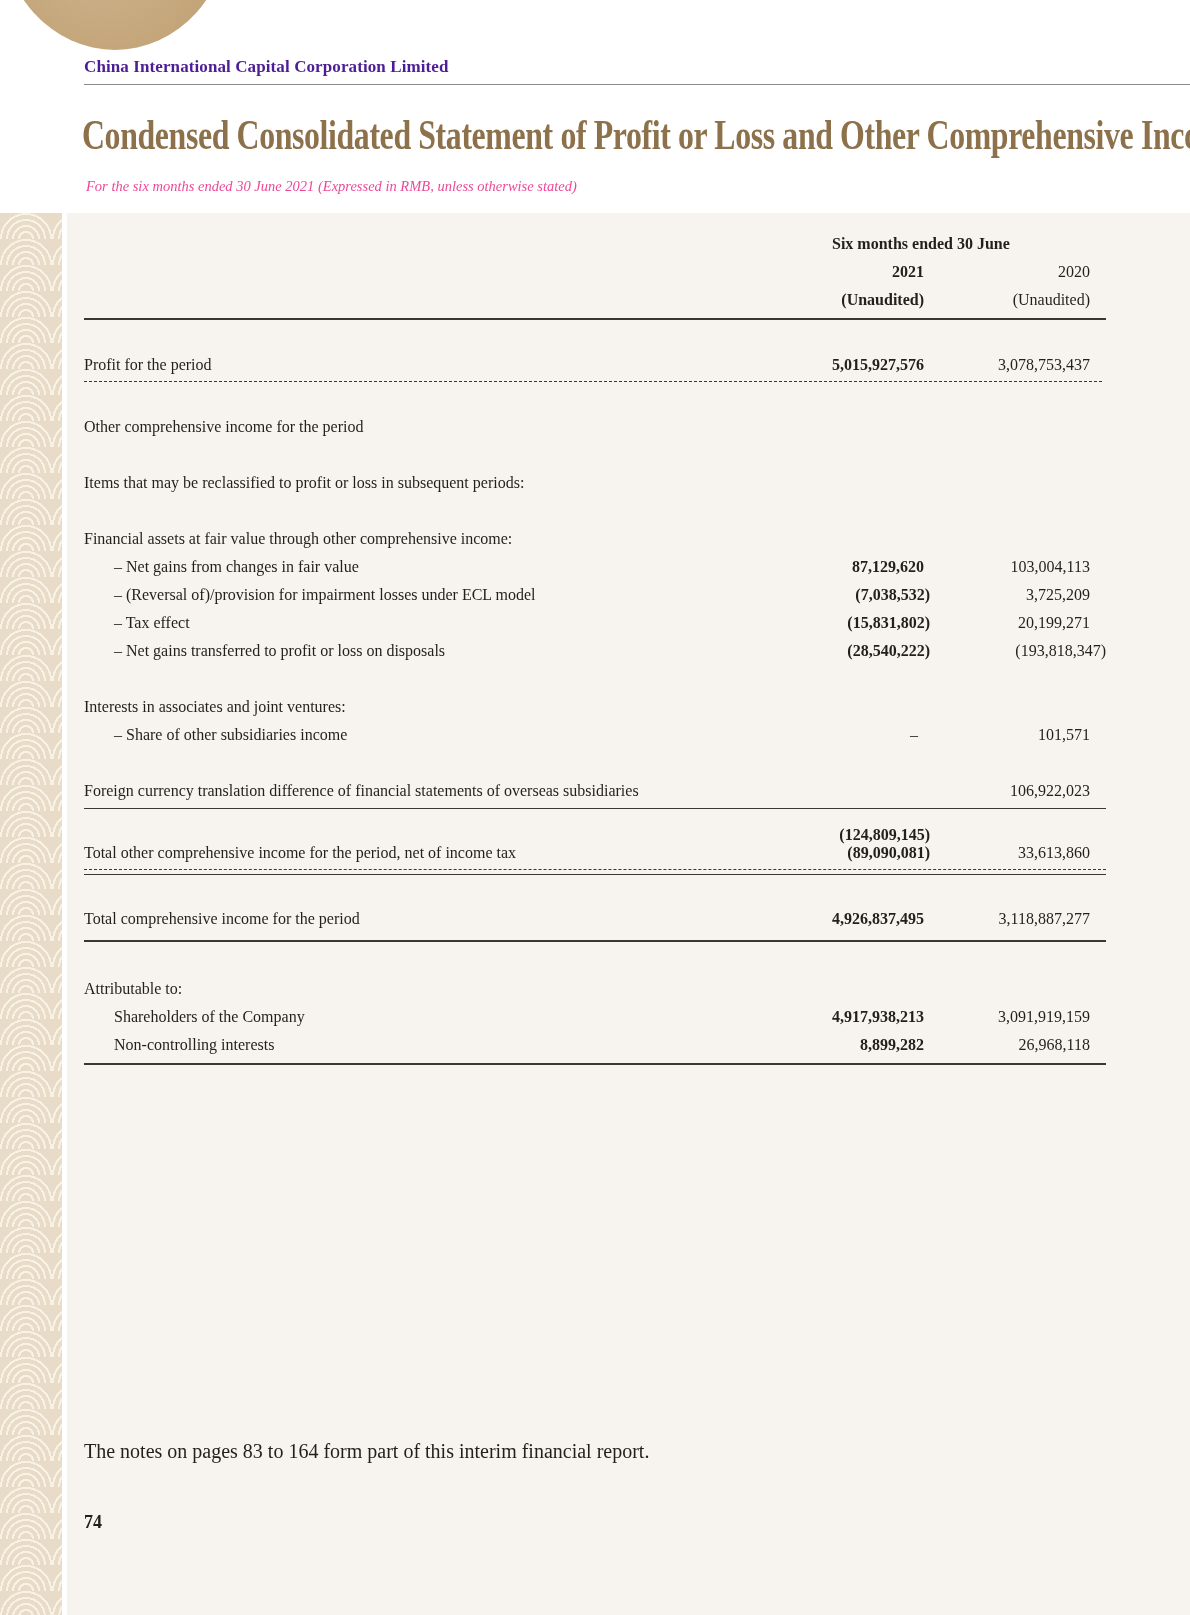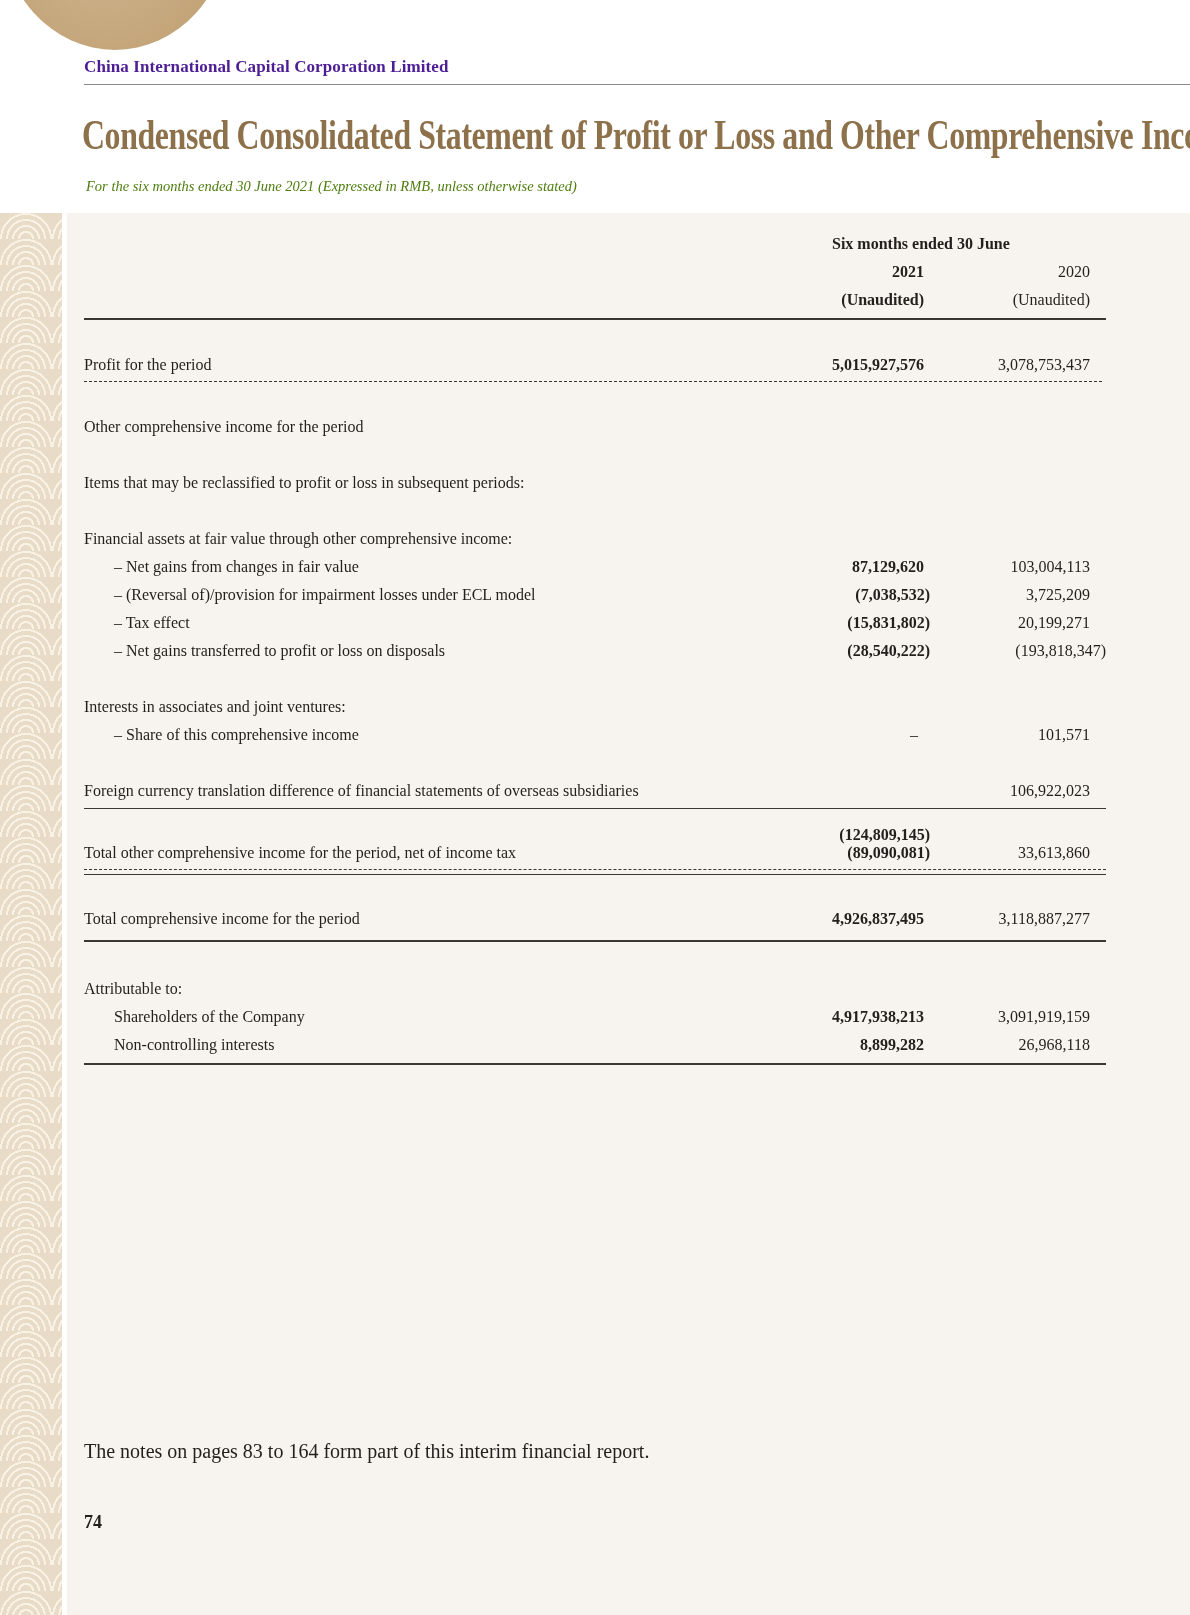--- a/index.html
+++ b/index.html
@@ -23,21 +23,21 @@
     border-top: 1px solid #8a8a8a;
   }
   .title {
     position: absolute; left: 82px; top: 110px;
     font-size: 43px; color: #8d714b; font-weight: bold;
     transform: scaleX(0.74); transform-origin: left top;
     white-space: nowrap; letter-spacing: -0.5px;
   }
   .subtitle {
     position: absolute; left: 86px; top: 178px;
-    font-size: 14.5px; font-style: italic; color: #4d7c0f;
+    font-size: 14.5px; font-style: italic; color: #ec4899;
   }
   .pattern {
     position: absolute; left: 0; top: 213px; width: 62px; height: 1402px;
     background-color: #e8dcc8;
     background-image:
       radial-gradient(circle at 50% 100%, transparent 0 6px, rgba(255,250,240,0.7) 6px 8px, transparent 8px 12px, rgba(255,250,240,0.7) 12px 14px, transparent 14px 18px, rgba(255,250,240,0.7) 18px 20px, transparent 20px 24px, rgba(255,250,240,0.7) 24px 26px, transparent 26px);
     background-size: 52px 26px;
   }
   .panel {
     position: absolute; left: 67px; top: 213px; width: 1123px; height: 1402px;
@@ -96,21 +96,21 @@
 
 <div class="abs lbl ind" style="top:614px;">– Tax effect</div>
 <div class="abs num c21p" style="top:614px;">(15,831,802)</div>
 <div class="abs num c20" style="top:614px;">20,199,271</div>
 
 <div class="abs lbl ind" style="top:642px;">– Net gains transferred to profit or loss on disposals</div>
 <div class="abs num c21p" style="top:642px;">(28,540,222)</div>
 <div class="abs num c20p" style="top:642px;">(193,818,347)</div>
 
 <div class="abs lbl" style="top:698px;">Interests in associates and joint ventures:</div>
-<div class="abs lbl ind" style="top:726px;">– Share of this comprehensive income</div>
+<div class="abs lbl ind" style="top:726px;">– Share of other subsidiaries income</div>
 <div class="abs num" style="top:726px; right:272px; font-weight:normal;">–</div>
 <div class="abs num c20" style="top:726px;">101,571</div>
 
 <div class="abs lbl" style="top:782px;">Foreign currency translation difference of financial statements of overseas subsidiaries</div>
 <div class="abs num c21p" style="top:782px;margin-top:44px;">(124,809,145)</div>
 <div class="abs num c20" style="top:782px;">106,922,023</div>
 <div class="rule-thin" style="left:84px; top:808px; width:1022px;"></div>
 
 <div class="abs lbl" style="top:844px;">Total other comprehensive income for the period, net of income tax</div>
 <div class="abs num c21p" style="top:844px;">(89,090,081)</div>

